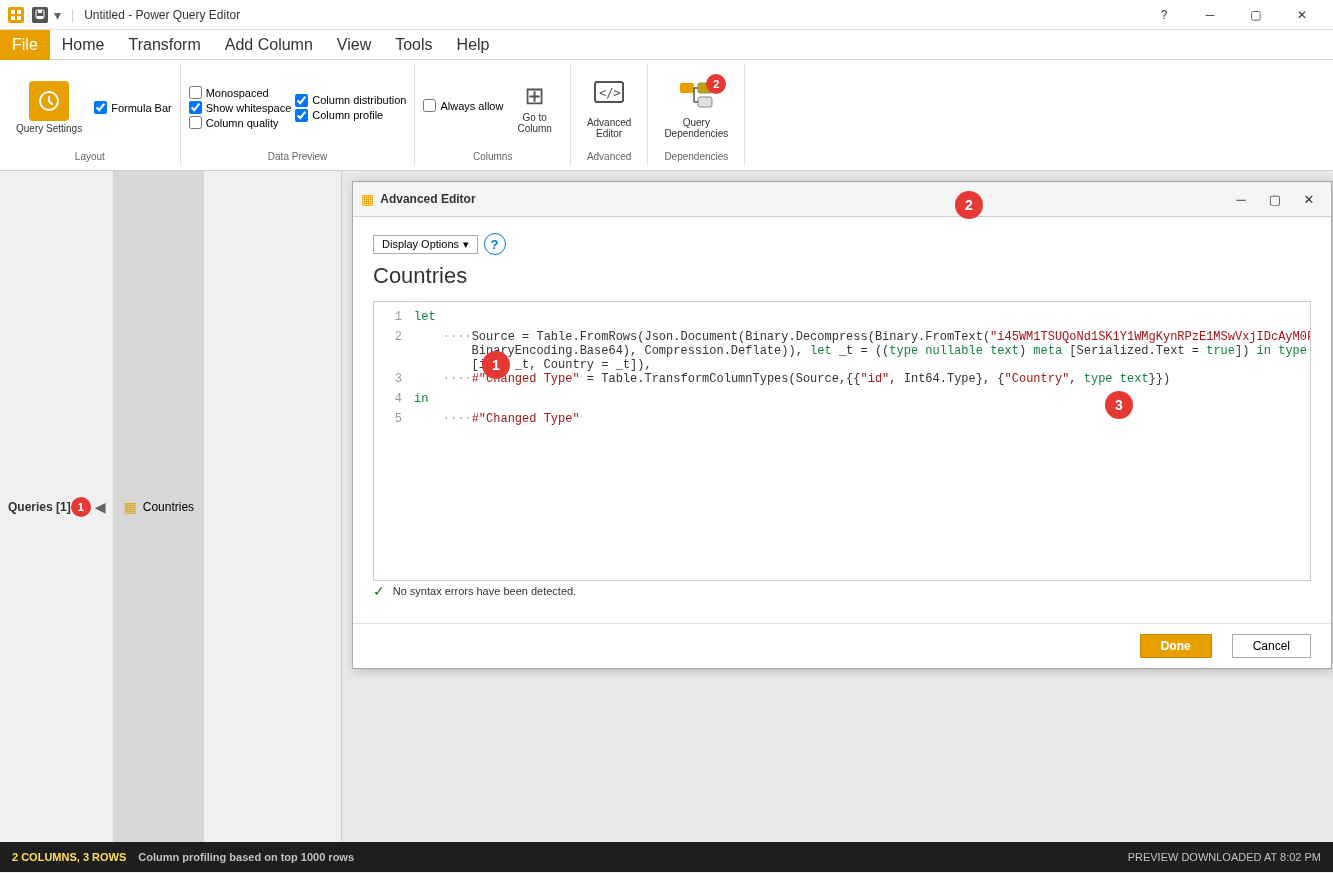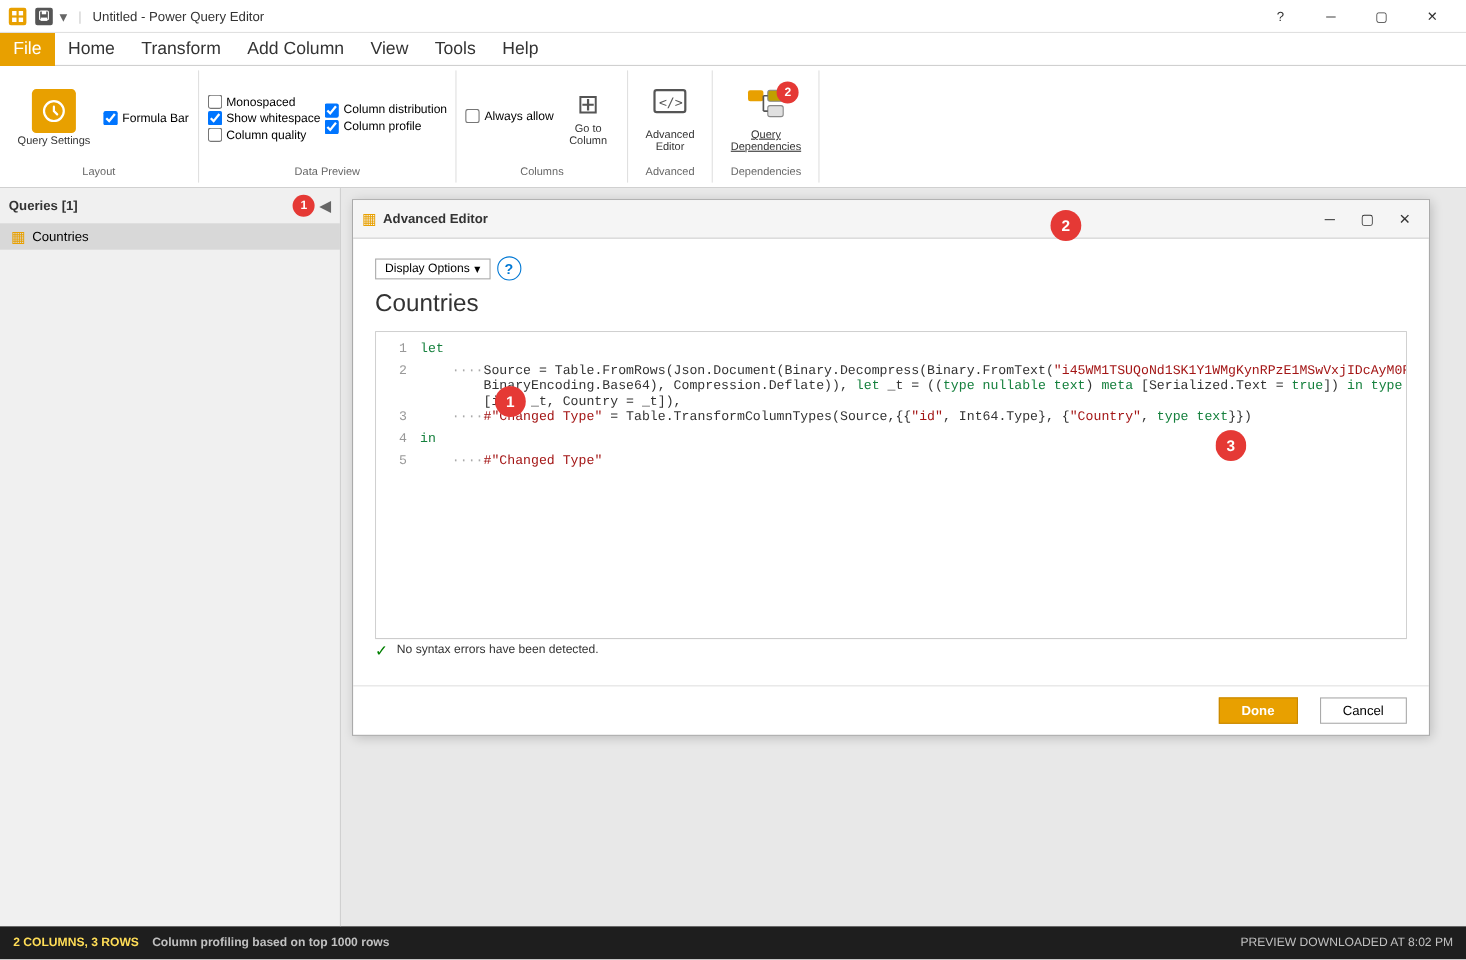--- a/index.html
+++ b/index.html
@@ -42,21 +42,21 @@
     .adv-btn { display: flex; flex-direction: column; align-items: center; justify-content: center; padding: 4px 8px; border: none; background: none; cursor: pointer; font-size: 11px; color: #333; height: 76px; min-width: 60px; }
 
     
     .dep-btn { display: flex; flex-direction: column; align-items: center; justify-content: center; padding: 4px 8px; border: none; background: none; cursor: pointer; font-size: 11px; color: #333; height: 76px; min-width: 70px; position: relative; }
     .badge-circle { position: absolute; top: 4px; right: 10px; width: 20px; height: 20px; background: #e53935; border-radius: 50%; color: white; font-size: 11px; font-weight: bold; display: flex; align-items: center; justify-content: center; }
 
     
     .main-area { display: flex; height: calc(873px - 30px - 142px - 30px); }
 
     
-    .sidebar { width: 310px; background: #f0f0f0; border-right: 1px solid #d0d0d0; display: flex; flex-direction: column; }
+    .sidebar { width: 342px; background: #f0f0f0; border-right: 1px solid #d0d0d0; display: flex; flex-direction: row; }
     .sidebar-header { display: flex; align-items: center; justify-content: space-between; padding: 6px 8px; font-size: 12px; font-weight: 600; color: #333; }
     .sidebar-collapse-btn { border: none; background: none; cursor: pointer; font-size: 14px; color: #666; }
     .sidebar-item { display: flex; align-items: center; gap: 6px; padding: 4px 10px; cursor: pointer; background: #d8d8d8; }
 
     
     .content { flex: 1; background: #e8e8e8; position: relative; padding: 16px; }
 
     
     .adv-editor-dialog {
       background: #fff; border: 1px solid #aaa; box-shadow: 2px 2px 10px rgba(0,0,0,0.2);
@@ -230,21 +230,21 @@
           <div style="margin-bottom:2px;">
             <svg width="36" height="36" viewBox="0 0 36 36">
               <rect x="2" y="6" width="14" height="10" rx="2" fill="#e8a000"></rect>
               <rect x="20" y="6" width="14" height="10" rx="2" fill="#c0a000" stroke="#888" stroke-width="1"></rect>
               <rect x="20" y="20" width="14" height="10" rx="2" fill="#e0e0e0" stroke="#888" stroke-width="1"></rect>
               <line x1="16" y1="11" x2="20" y2="11" stroke="#555" stroke-width="1.5"></line>
               <line x1="16" y1="11" x2="16" y2="25" stroke="#555" stroke-width="1.5"></line>
               <line x1="16" y1="25" x2="20" y2="25" stroke="#555" stroke-width="1.5"></line>
             </svg>
           </div>
-          <span style="font-size:10px;text-align:center;text-decoration:underline;">Query<br>Dependencies</span>
+          <span style="font-size:10px;text-align:center;">Query<br>Dependencies</span>
         </button>
       </div>
       <div class="ribbon-group-label">Dependencies</div>
     </div>
   </div>
 </div>
 
 <div class="main-area">
 
   <div class="sidebar">

